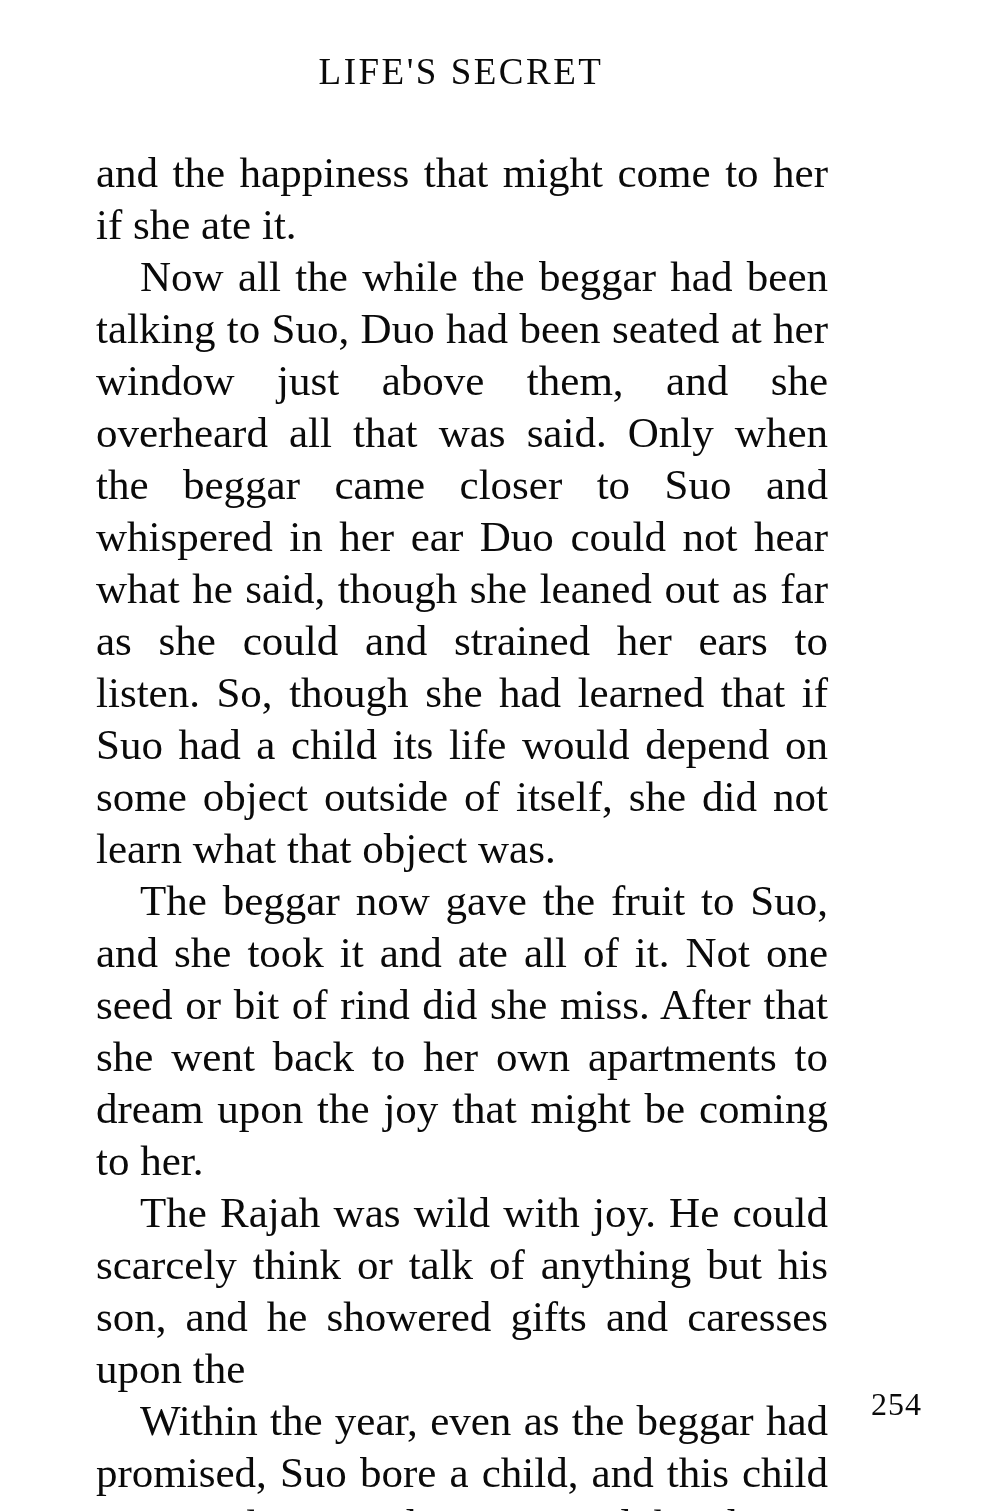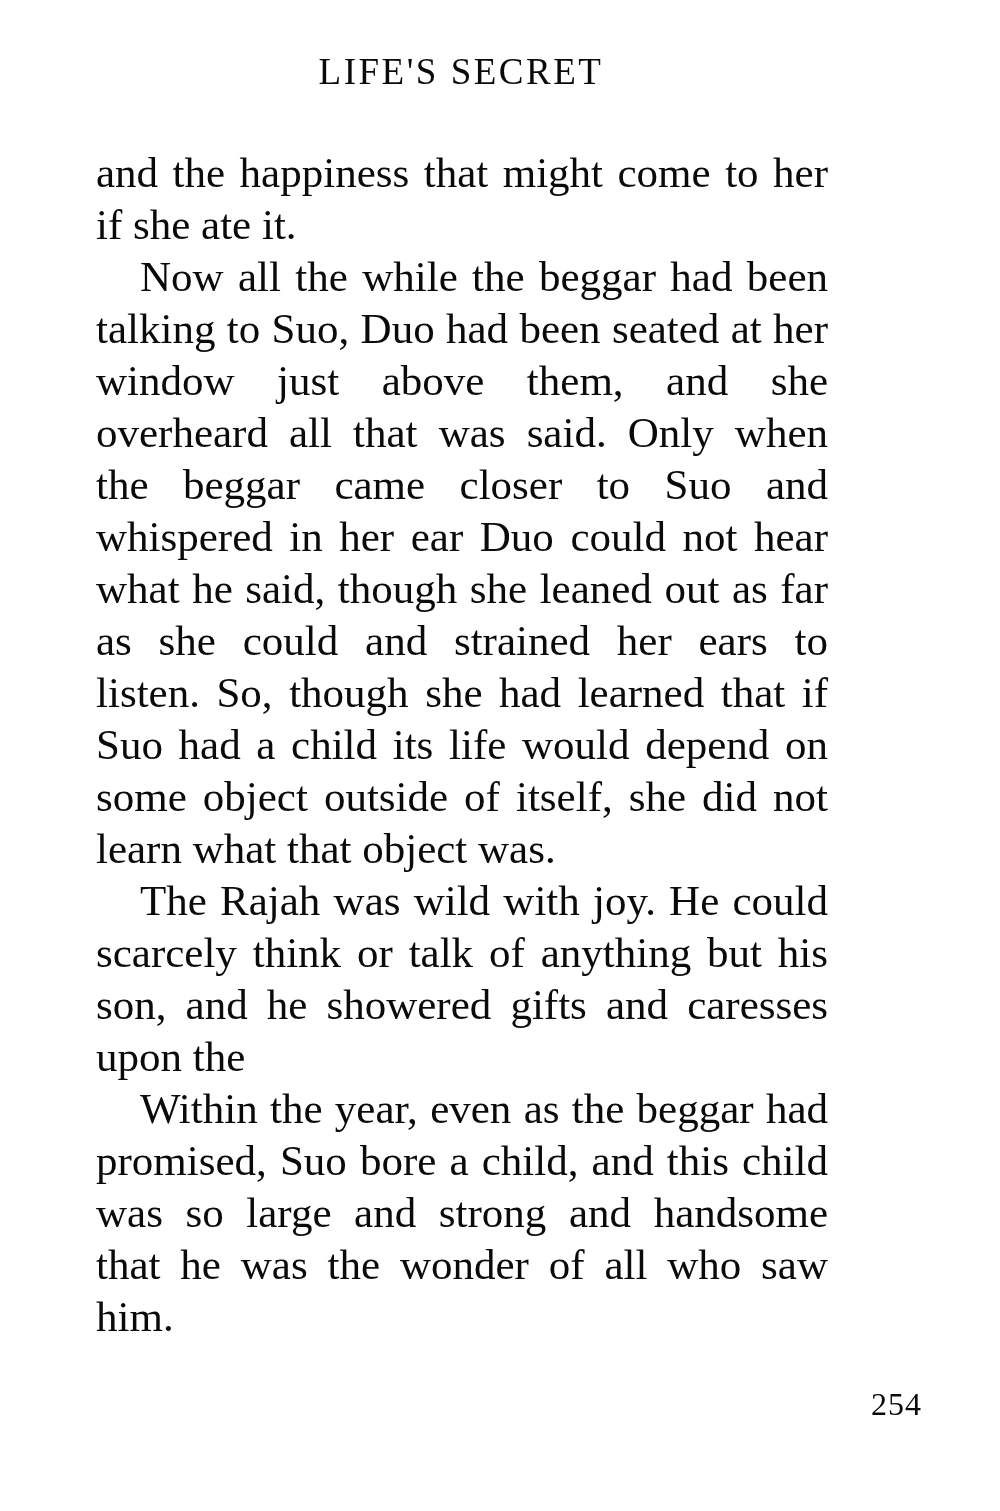--- a/index.html
+++ b/index.html
@@ -61,19 +61,20 @@
 </head>
 <body>
 
 <div class="page">
 
   <h1 class="running-head">LIFE'S SECRET</h1>
 
   <div class="body-text">
     <p class="no-indent">and the happiness that might come to her if she ate it.</p>
     <p>Now all the while the beggar had been talking to Suo, Duo had been seated at her window just above them, and she overheard all that was said.  Only when the beggar came closer to Suo and whispered in her ear Duo could not hear what he said, though she leaned out as far as she could and strained her ears to listen.  So, though she had learned that if Suo had a child its life would depend on some object outside of itself, she did not learn what that object was.</p>
+    <p>The beggar now gave the fruit to Suo, and she took it and ate all of it.  Not one seed or bit of rind did she miss.  After that she went back to her own apartments to dream upon the joy that might be coming to her.</p>
     <p>The Rajah was wild with joy.  He could scarcely think or talk of anything but his son, and he showered gifts and caresses upon the</p>
     <p>Within the year, even as the beggar had promised, Suo bore a child, and this child was so large and strong and handsome that he was the wonder of all who saw him.</p>
   </div>
 
   <div class="folio">254</div>
 
 </div>
 
 </body></html>

